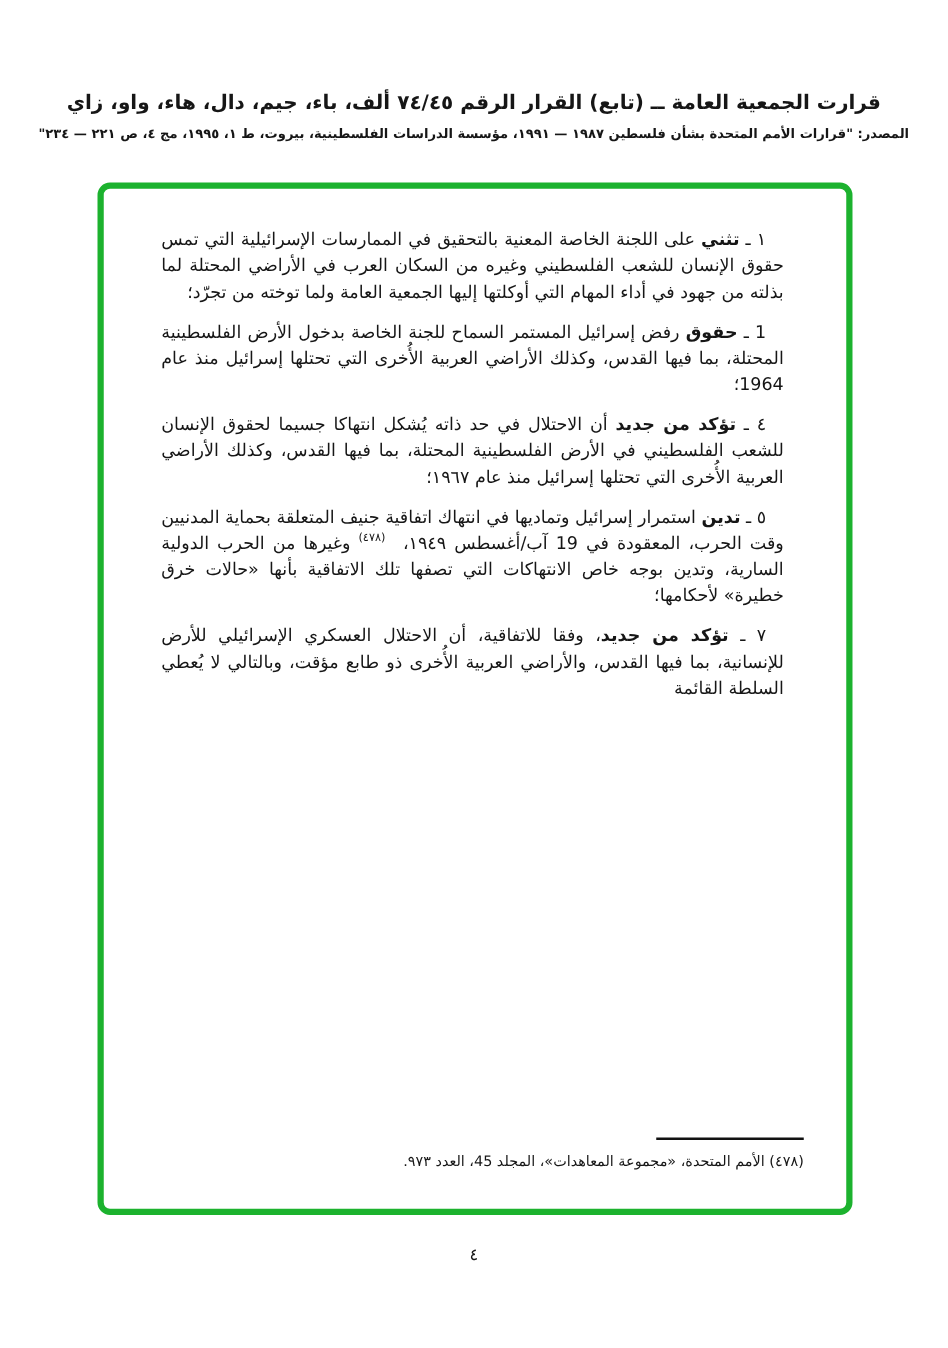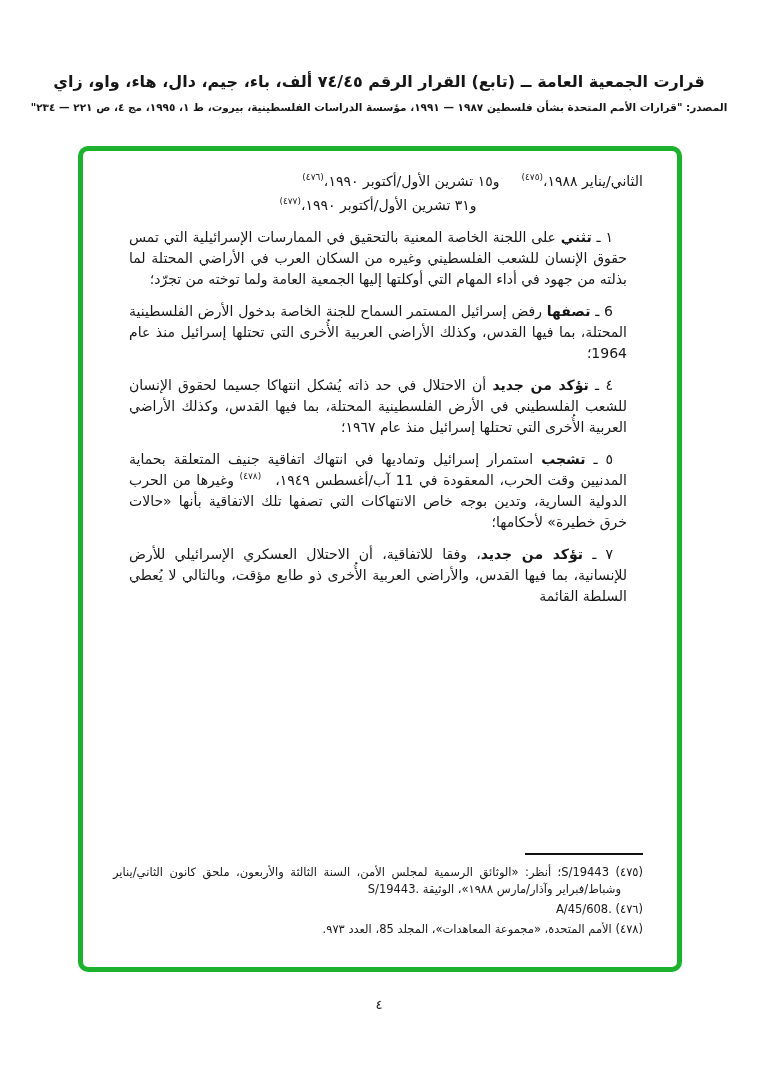--- a/index.html
+++ b/index.html
@@ -48,47 +48,41 @@
 
 <div class="page" dir="rtl">
 
   <div class="title">قرارت الجمعية العامة ــ (تابع) القرار الرقم ٧٤/٤٥ ألف، باء، جيم، دال، هاء، واو، زاي</div>
   <div class="source">المصدر: "قرارات الأمم المتحدة بشأن فلسطين ١٩٨٧ — ١٩٩١، مؤسسة الدراسات الفلسطينية، بيروت، ط ١، ١٩٩٥، مج ٤، ص ٢٢١ — ٢٣٤"</div>
 
   <div class="green-box">
 
     <div class="body-area">
 
-      <div class="preamble">
-        <div class="pre-line1"><span>الثاني/يناير ١٩٨٨،</span><sup class="sup">(٤٧٥)</sup><span class="gap">و١٥ تشرين الأول/أكتوبر ١٩٩٠،</span><sup class="sup">(٤٧٦)</sup></div>
-        <div class="pre-line2"><span>و٣١ تشرين الأول/أكتوبر ١٩٩٠،</span><sup class="sup">(٤٧٧)</sup></div>
-      </div>
 
       <p class="para"><span>١ ـ </span><span class="b">تثني</span><span> على اللجنة الخاصة المعنية بالتحقيق في الممارسات الإسرائيلية التي تمس حقوق الإنسان للشعب الفلسطيني وغيره من السكان العرب في الأراضي المحتلة لما بذلته من جهود في أداء المهام التي أوكلتها إليها الجمعية العامة ولما توخته من تجرّد؛</span><sup class="sup"></sup><span></span></p>
 
-      <p class="para"><span>6 ـ </span><span class="b">تصفها</span><span> رفض إسرائيل المستمر السماح للجنة الخاصة بدخول الأرض الفلسطينية المحتلة، بما فيها القدس، وكذلك الأراضي العربية الأُخرى التي تحتلها إسرائيل منذ عام 1964؛</span><sup class="sup"></sup><span></span></p>
+      <p class="para"><span>1 ـ </span><span class="b">حقوق</span><span> رفض إسرائيل المستمر السماح للجنة الخاصة بدخول الأرض الفلسطينية المحتلة، بما فيها القدس، وكذلك الأراضي العربية الأُخرى التي تحتلها إسرائيل منذ عام 1964؛</span><sup class="sup"></sup><span></span></p>
 
 
       <p class="para"><span>٤ ـ </span><span class="b">تؤكد من جديد</span><span> أن الاحتلال في حد ذاته يُشكل انتهاكا جسيما لحقوق الإنسان للشعب الفلسطيني في الأرض الفلسطينية المحتلة، بما فيها القدس، وكذلك الأراضي العربية الأُخرى التي تحتلها إسرائيل منذ عام ١٩٦٧؛</span><sup class="sup"></sup><span></span></p>
 
-      <p class="para"><span>٥ ـ </span><span class="b">تشجب</span><span> استمرار إسرائيل وتماديها في انتهاك اتفاقية جنيف المتعلقة بحماية المدنيين وقت الحرب، المعقودة في 11 آب/أغسطس ١٩٤٩،</span><sup class="sup">(٤٧٨)</sup><span> وغيرها من الحرب الدولية السارية، وتدين بوجه خاص الانتهاكات التي تصفها تلك الاتفاقية بأنها «حالات خرق خطيرة» لأحكامها؛</span></p>
+      <p class="para"><span>٥ ـ </span><span class="b">تدين</span><span> استمرار إسرائيل وتماديها في انتهاك اتفاقية جنيف المتعلقة بحماية المدنيين وقت الحرب، المعقودة في 19 آب/أغسطس ١٩٤٩،</span><sup class="sup">(٤٧٨)</sup><span> وغيرها من الحرب الدولية السارية، وتدين بوجه خاص الانتهاكات التي تصفها تلك الاتفاقية بأنها «حالات خرق خطيرة» لأحكامها؛</span></p>
 
 
       <p class="para"><span>٧ ـ </span><span class="b">تؤكد من جديد</span><span>، وفقا للاتفاقية، أن الاحتلال العسكري الإسرائيلي للأرض للإنسانية، بما فيها القدس، والأراضي العربية الأُخرى ذو طابع مؤقت، وبالتالي لا يُعطي السلطة القائمة</span><sup class="sup"></sup><span></span></p>
 
     </div>
 
     <div class="fn-area">
       <div class="fn-sep"></div>
 
-      <p class="footnote"><span class="fn-marker">(٤٧٥)</span><span> S/19443؛ أنظر: «الوثائق الرسمية لمجلس الأمن، السنة الثالثة والأربعون، ملحق كانون الثاني/يناير وشباط/فبراير وآذار/مارس ١٩٨٨»، الوثيقة ⁦S/19443.⁩</span></p>
-
-      <p class="footnote"><span class="fn-marker">(٤٧٦)</span><span> ⁦A/45/608.⁩</span></p>
 
 
-      <p class="footnote"><span class="fn-marker">(٤٧٨)</span><span> الأمم المتحدة، «مجموعة المعاهدات»، المجلد 85، العدد ٩٧٣.</span></p>
+
+      <p class="footnote"><span class="fn-marker">(٤٧٨)</span><span> الأمم المتحدة، «مجموعة المعاهدات»، المجلد 45، العدد ٩٧٣.</span></p>
     </div>
 
   </div>
 
   <div class="page-number">٤</div>
 
 </div>
 
 </body></html>

